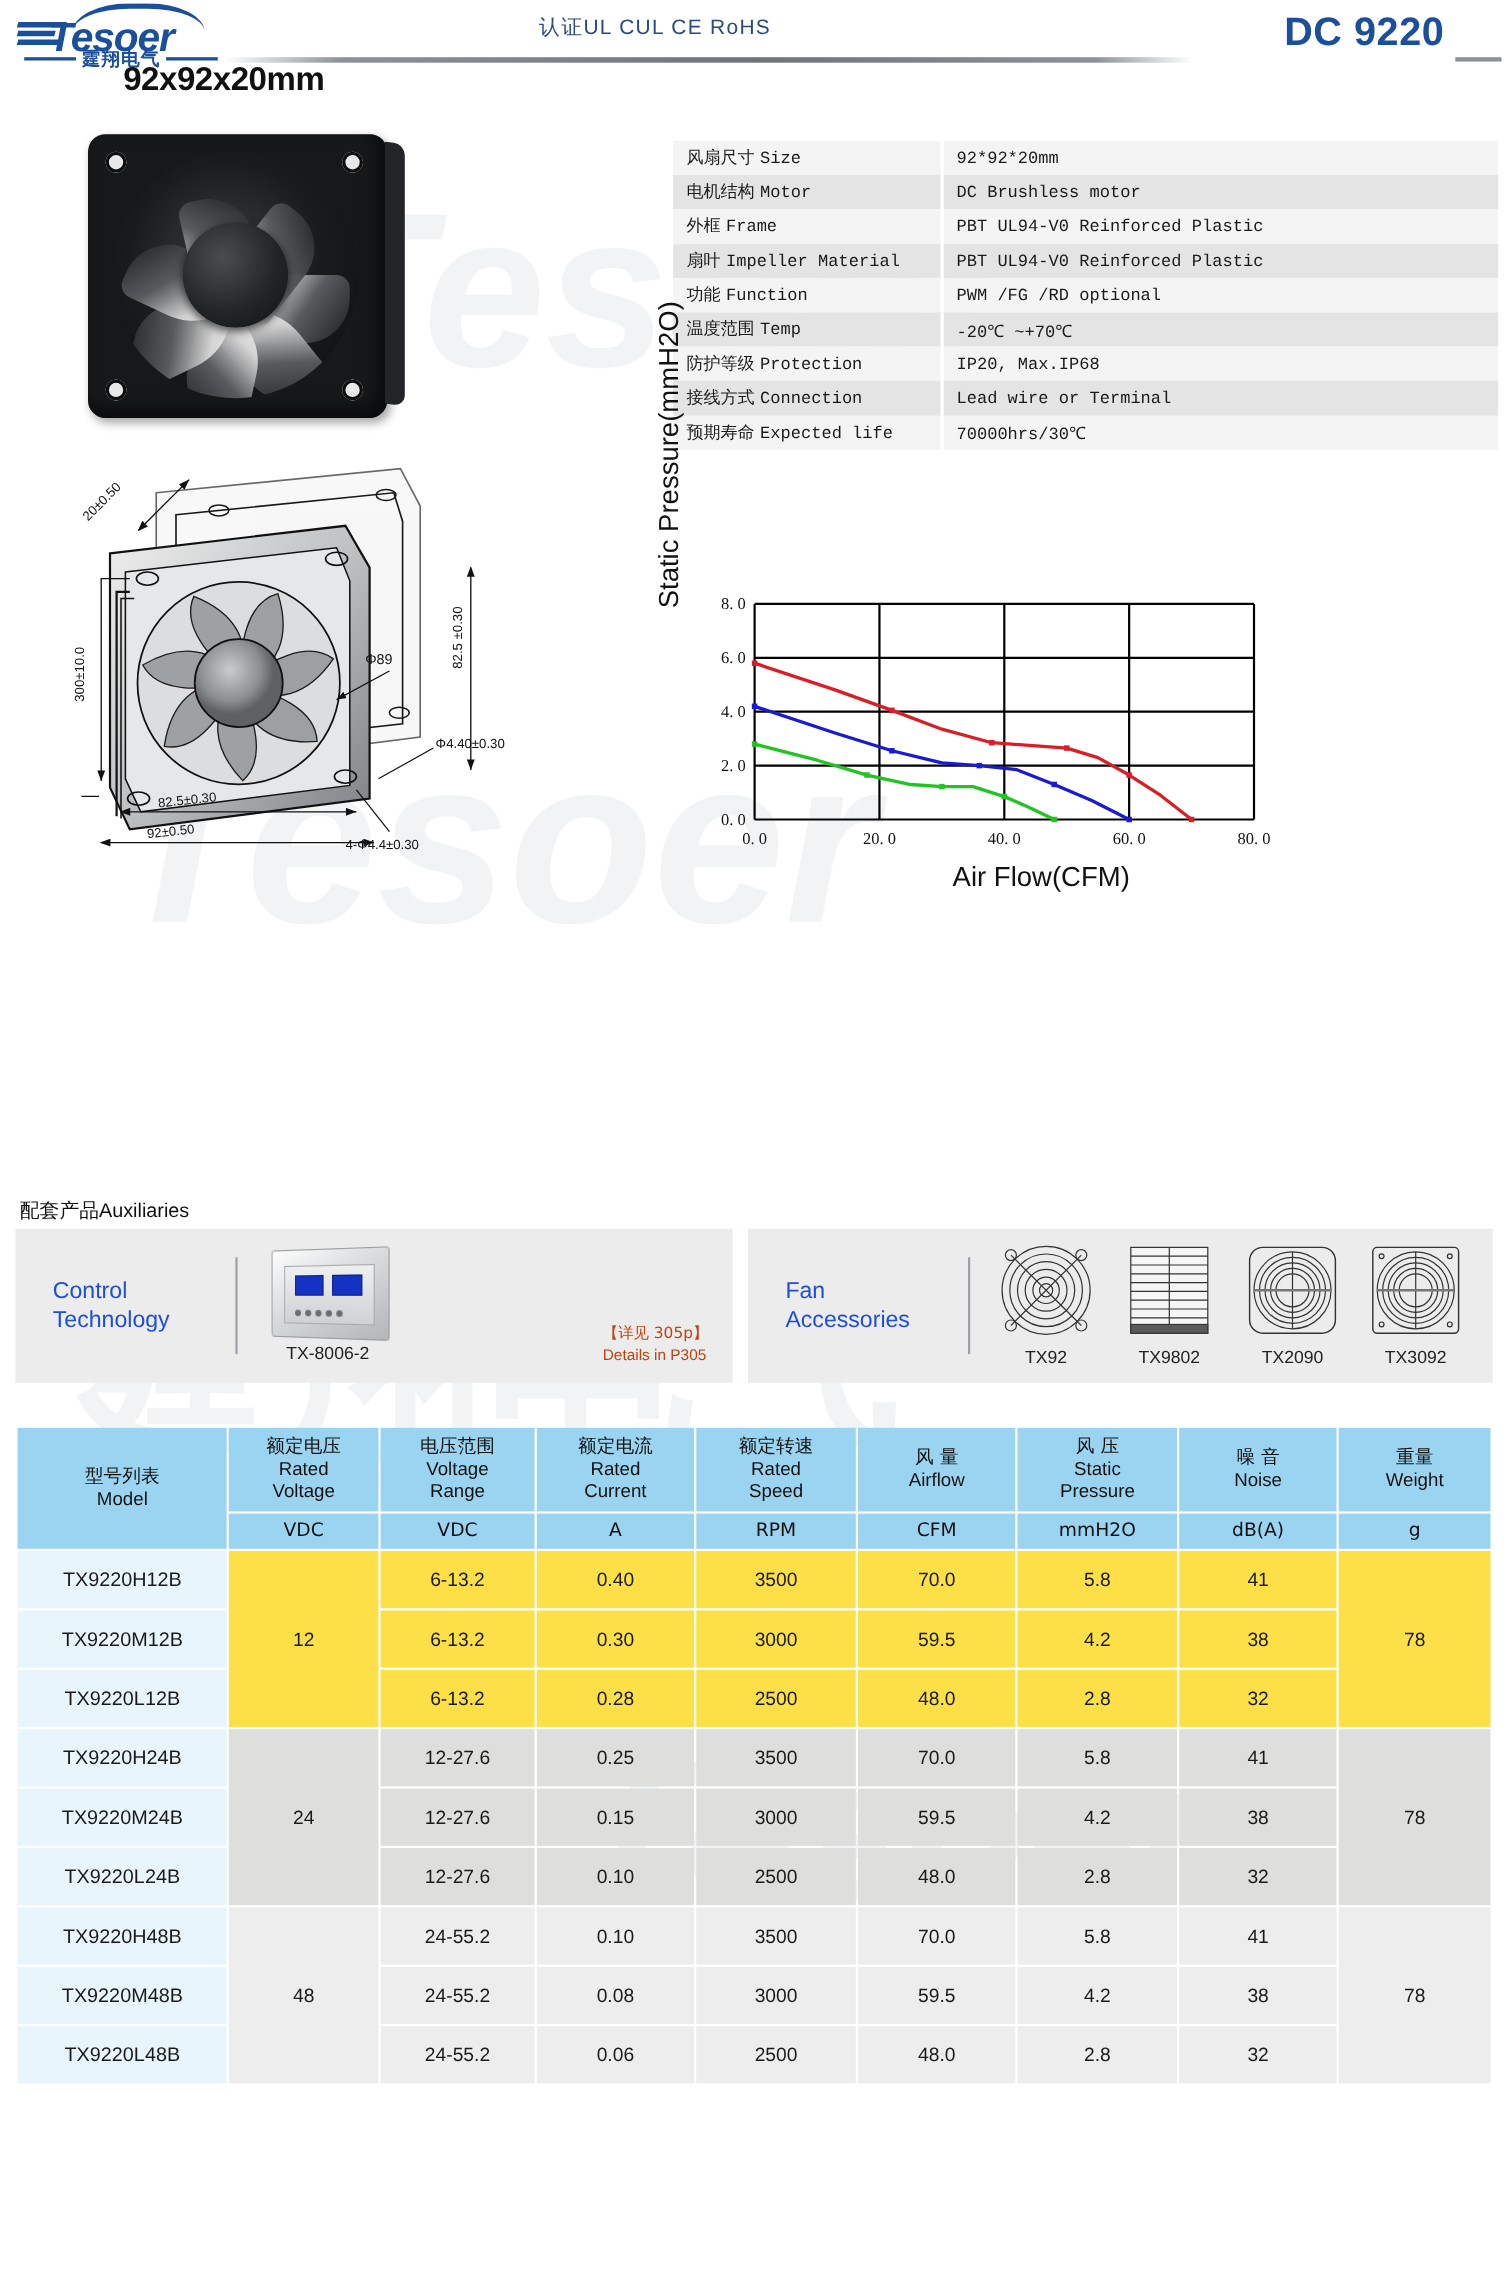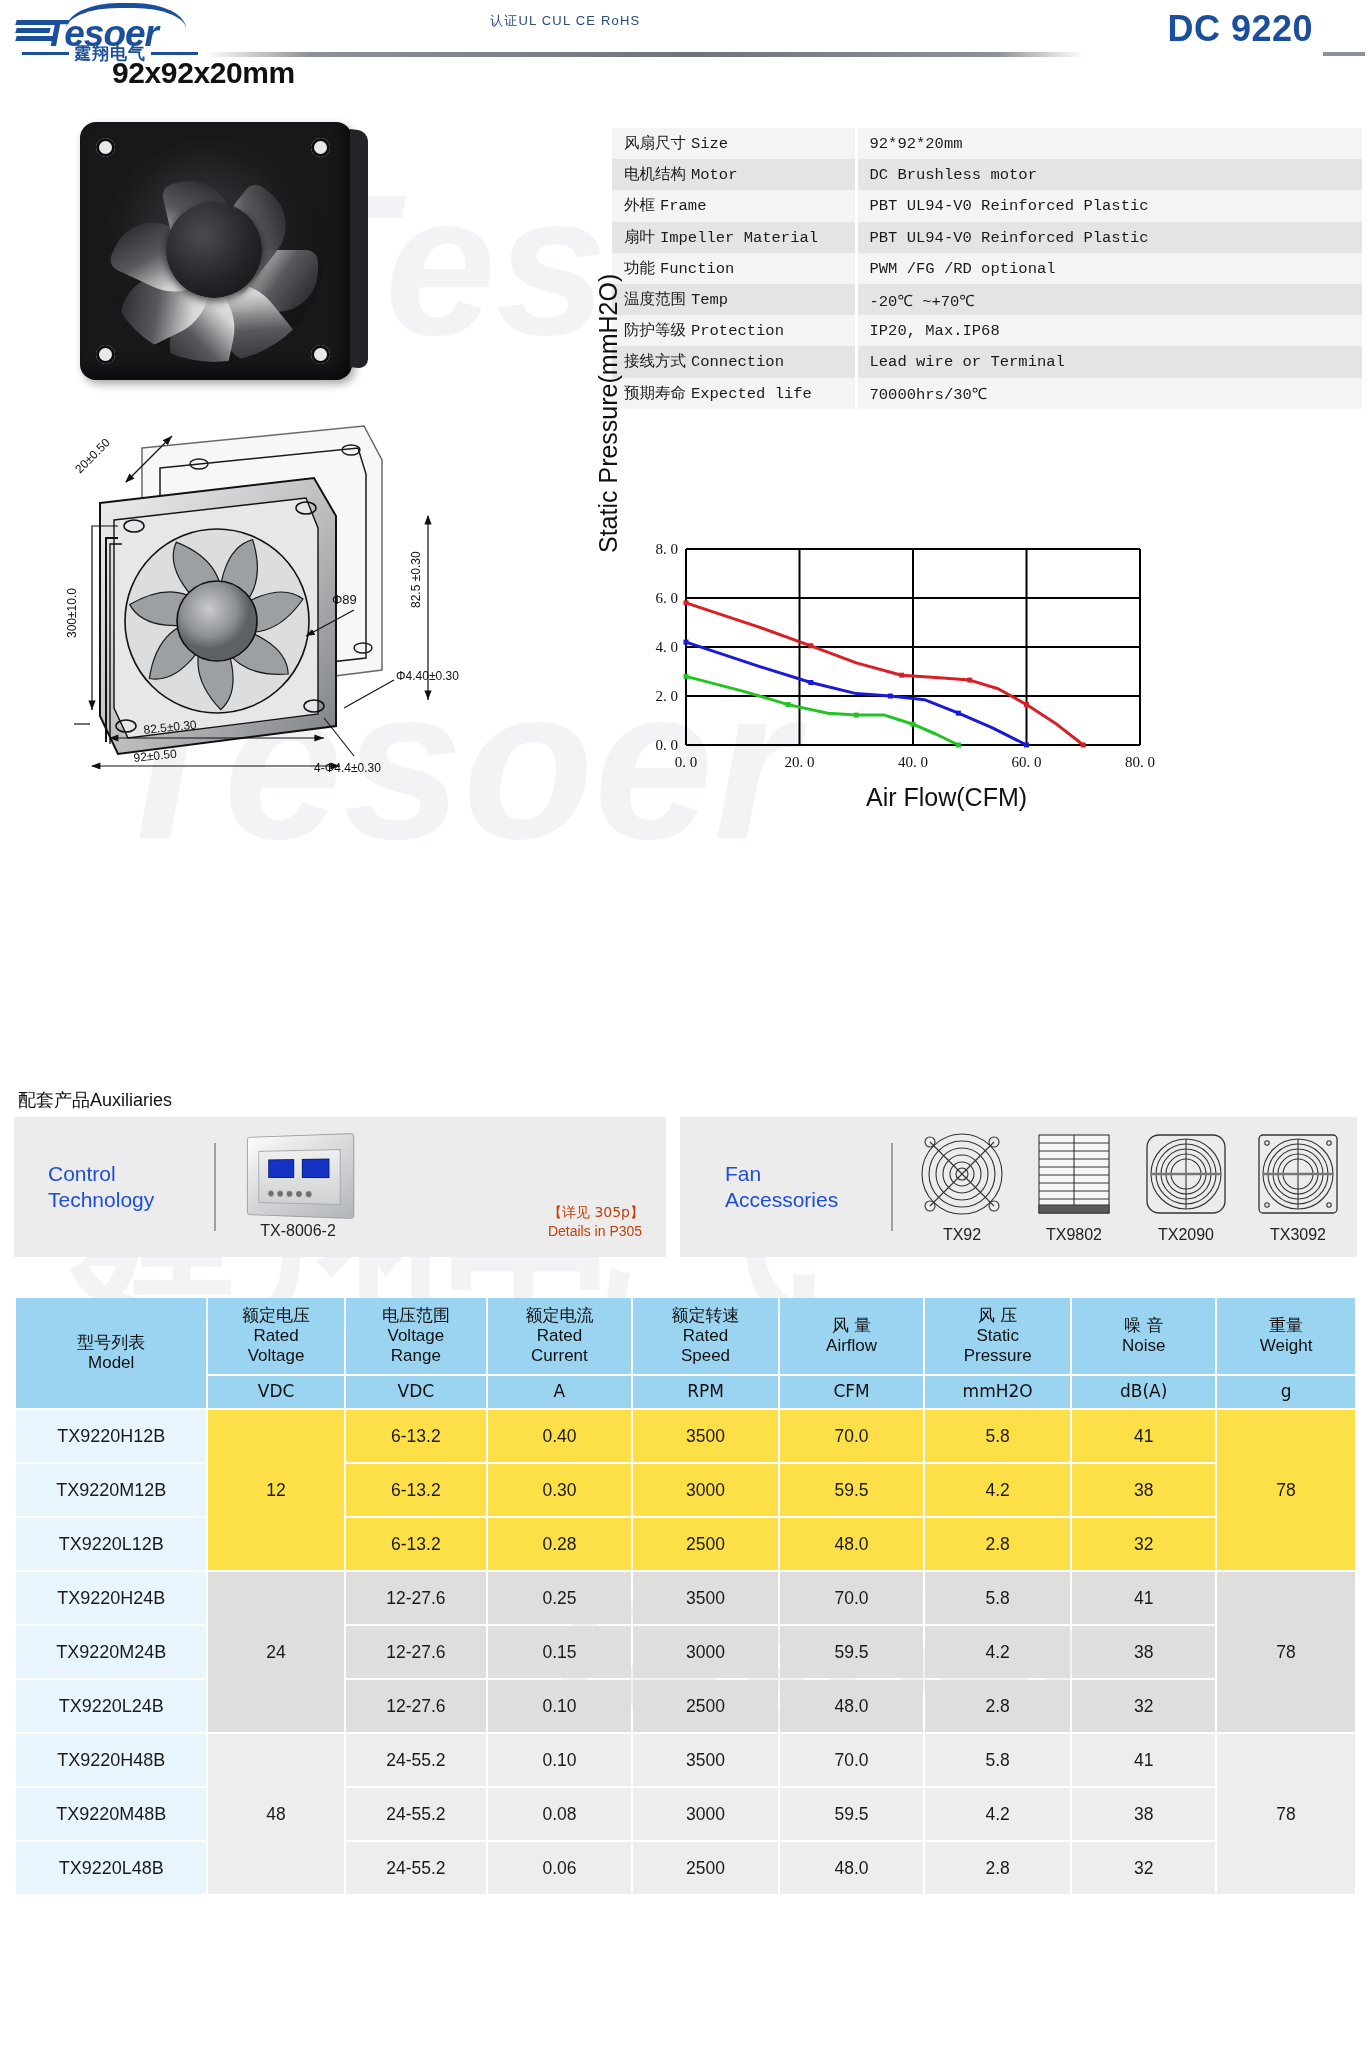--- a/index.html
+++ b/index.html
@@ -63,21 +63,21 @@
     position: absolute; left: 14px; top: 40px;
     width: 176px; display: flex; align-items: center; gap: 5px;
   }
   .logo-sub .dash { flex: 1; height: 3px; background: #1b4f9c; }
   .logo-sub .cn {
     font-family: "DejaVu Sans", sans-serif;
     font-size: 17px; font-weight: bold; color: #1b4f9c; letter-spacing: 1px;
   }
   .cert {
     position: absolute; left: 490px; top: 12px;
-    font-size: 13px; color: #2b4a7d; letter-spacing: 1.2px;
+    font-size: 19px; color: #2b4a7d; letter-spacing: 1.2px;
     font-family: "DejaVu Sans", sans-serif;
   }
   .cert .en { font-family: "Liberation Sans", sans-serif; }
   .model-title {
     position: absolute; right: 58px; top: 8px;
     font-size: 36px; font-weight: bold; color: #1b4f9c;
     letter-spacing: 0.5px;
   }
   .hdr-rule-left {
     position: absolute; left: 204px; top: 52px;
@@ -188,21 +188,21 @@
     font-family: "DejaVu Sans", sans-serif;
   }
   .aux-title .en { font-family: "Liberation Sans", sans-serif; }
   .aux-bar {
     position: absolute; left: 14px; top: 1117px;
     width: 1343px; height: 140px;
     background: #ececec; z-index: 2;
     display: flex; align-items: stretch;
   }
   .aux-left { width: 652px; display: flex; align-items: center; position: relative; }
-  .aux-right { flex: 1; display: flex; align-items: center; position: relative; padding-left: 11px; }
+  .aux-right { flex: 1; display: flex; align-items: center; position: relative; }
   .aux-gap { width: 14px; background: #ffffff; }
   .aux-cap {
     font-size: 21px; color: #1d4ed8; line-height: 1.25;
     padding-left: 34px; width: 200px;
   }
   .aux-div { width: 2px; height: 88px; background: #9aa0a6; }
   .aux-items { display: flex; align-items: flex-end; gap: 26px; padding-left: 26px; }
   .aux-item { text-align: center; }
   .aux-item .name {
     font-size: 16px; color: #222; margin-top: 5px;

